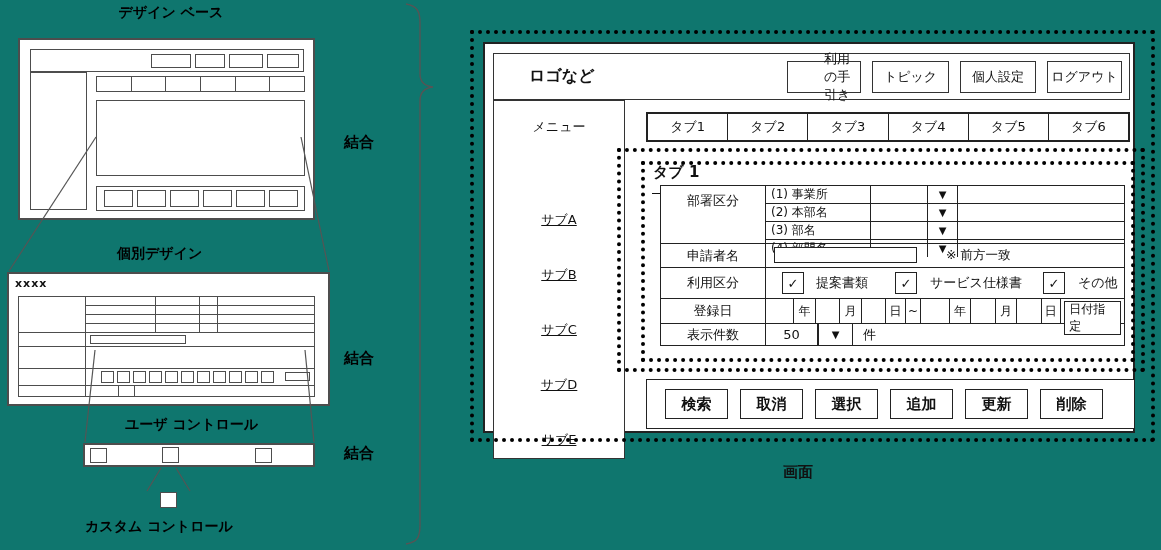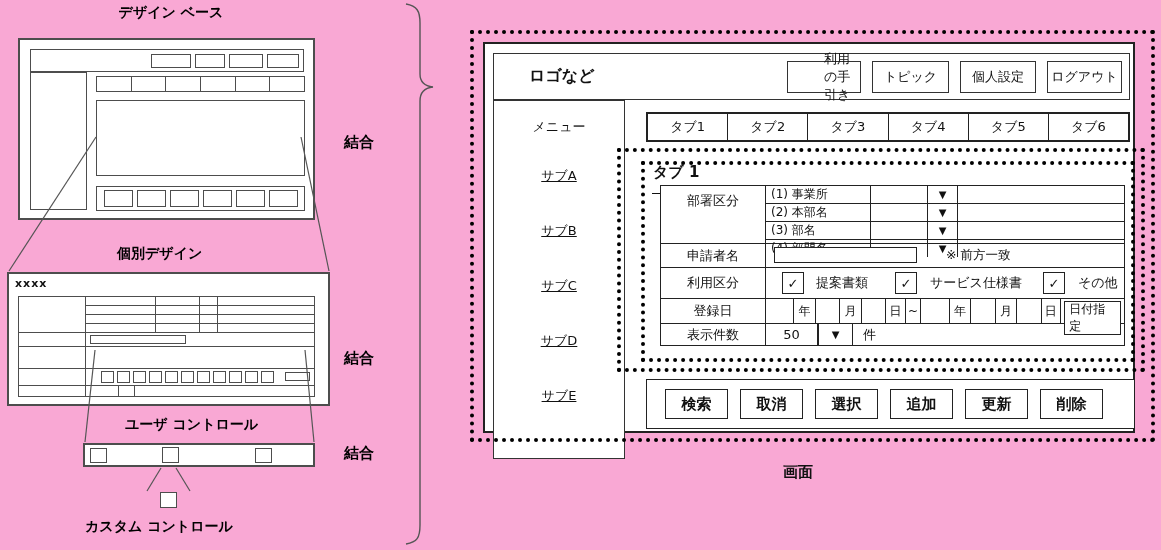--- a/index.html
+++ b/index.html
@@ -1,16 +1,16 @@
 <!DOCTYPE html>
 <html><head>
 <meta charset="utf-8">
 <style>
   html,body{margin:0;padding:0;background:#fff;}
-  #canvas{position:relative;width:1161px;height:550px;background:#f9a8d4;overflow:hidden;
+  #canvas{position:relative;width:1161px;height:550px;background:#0f766e;overflow:hidden;
           font-family:"DejaVu Sans",sans-serif;color:#111;}
   .abs{position:absolute;box-sizing:border-box;}
   
   .wf{border:2px solid #4d4d4d;background:#fff;}
   .wf-in{border:1.5px solid #4d4d4d;background:#fff;}
   .dlabel{font-weight:600;font-size:14px;color:#000;white-space:nowrap;}
   .join{font-weight:600;font-size:15px;color:#000;}
   .db-hdr-boxes{display:flex;justify-content:flex-end;align-items:center;gap:4px;height:100%;padding-right:4px;}
   .db-hdr-boxes>div{height:14px;border:1.5px solid #4d4d4d;box-sizing:border-box;}
   .db-tabs{display:flex;}
@@ -28,21 +28,21 @@
   .dotted{border:4px dotted #000;background:transparent;pointer-events:none;}
   .solid{border:2px solid #222;background:#fff;}
   .inbox{border:1.5px solid #333;background:#fff;}
   .hbtns{display:flex;align-items:center;gap:11px;height:100%;justify-content:flex-end;padding-right:7px;}
   .hbtn{height:32px;border:1.5px solid #333;display:flex;align-items:center;justify-content:center;
         font-size:13px;box-sizing:border-box;background:#fff;}
   .tabs{display:flex;border:2px solid #222;background:#fff;}
   .tab{flex:1;display:flex;align-items:center;justify-content:center;font-size:13px;
        border-right:1px solid #222;}
   .tab:last-child{border-right:none;}
-  .menu-item{position:absolute;width:100%;text-align:center;font-size:13px;text-decoration:underline;}
+  .menu-item{position:absolute;width:100%;text-align:center;font-size:13px;text-decoration:underline;margin-top:44px;}
   .form{border:1.5px solid #222;background:#fff;display:flex;flex-direction:column;}
   .frow{display:flex;border-bottom:1px solid #222;}
   .frow:last-child{border-bottom:none;}
   .flab{width:104px;flex:none;border-right:1px solid #222;display:flex;align-items:center;
         justify-content:center;font-size:13px;}
   .fcontent{flex:1;position:relative;}
   .dept-sub{display:flex;border-bottom:1px solid #222;flex:1;align-items:stretch;}
   .dept-sub:last-child{border-bottom:none;}
   .dept-name{width:105px;flex:none;border-right:1px solid #222;font-size:12px;display:flex;
              align-items:center;padding-left:5px;box-sizing:border-box;}

